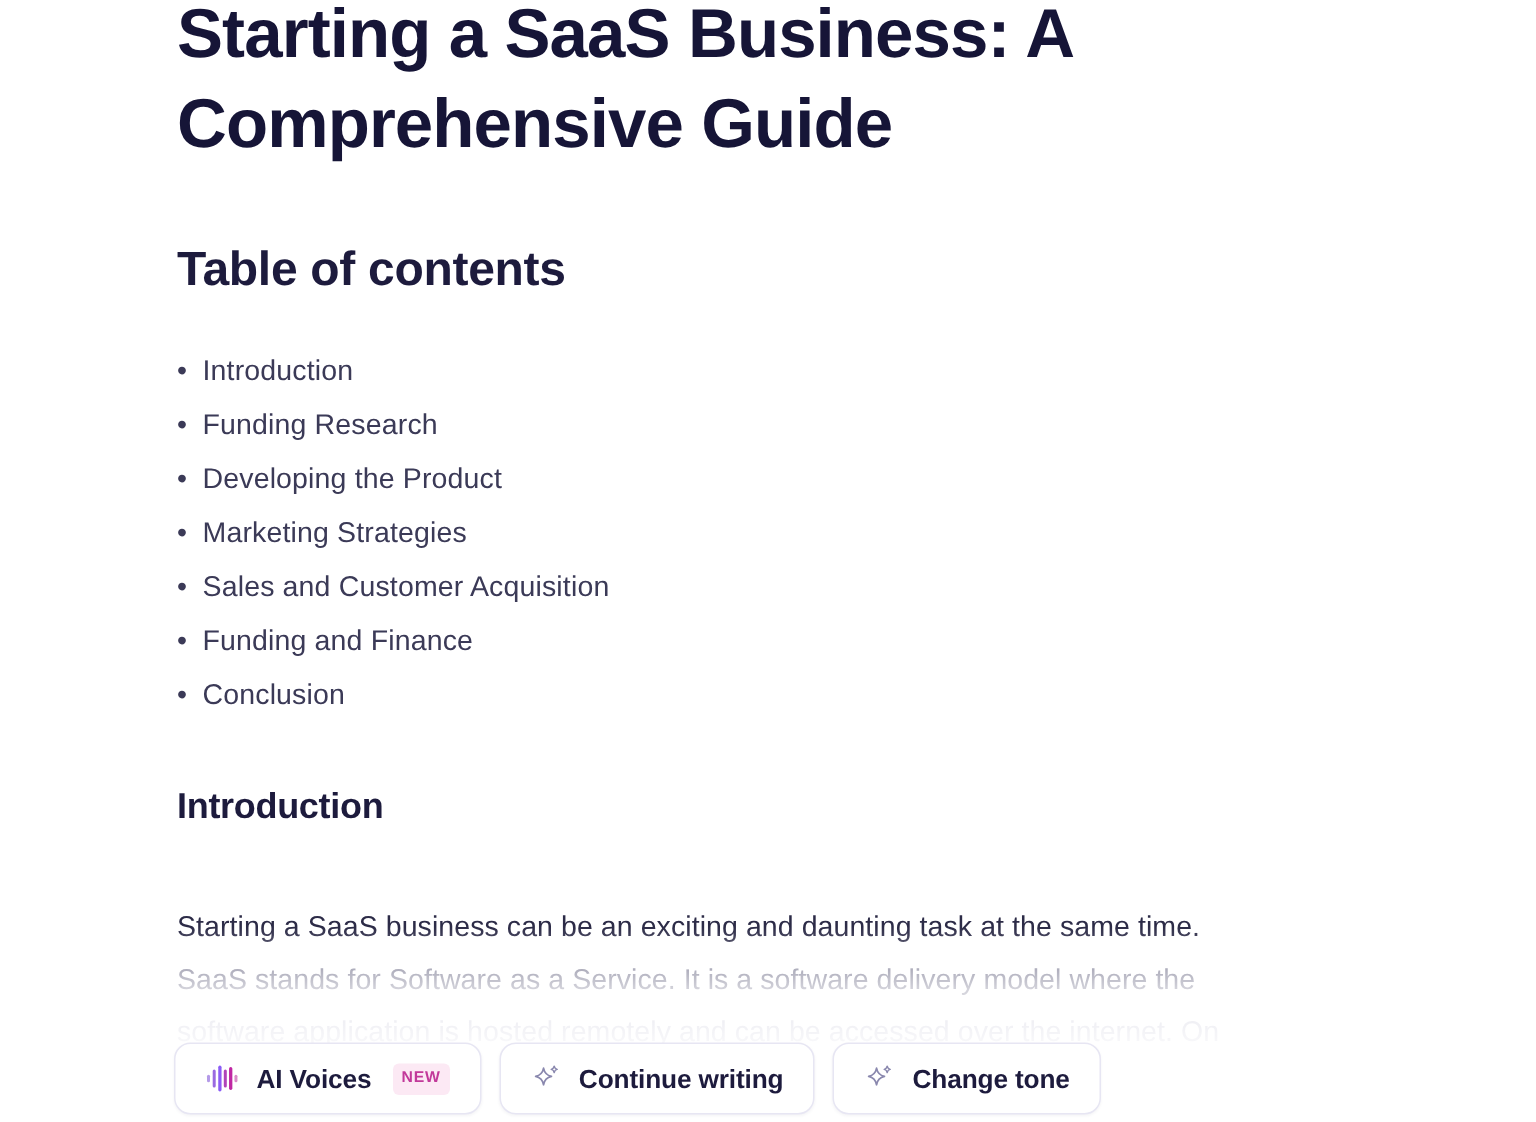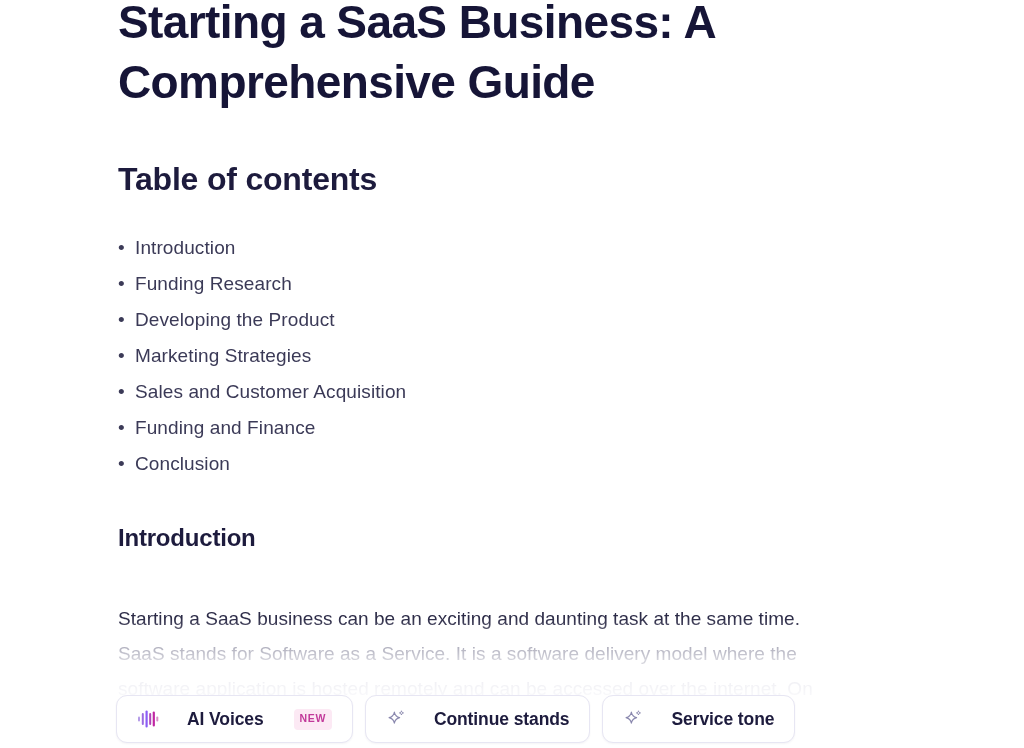--- a/index.html
+++ b/index.html
@@ -119,21 +119,21 @@
     bottom: 5px;
     display: flex;
     align-items: center;
     gap: 12px;
     z-index: 5;
   }
 
   .tool-btn {
     display: flex;
     align-items: center;
-    gap: 28px;
+    gap: 12px;
     height: 48px;
     box-sizing: border-box;
     padding: 0 20px;
     background: #ffffff;
     border: 1px solid #e7e6f3;
     border-radius: 11px;
     box-shadow: 0 1px 2px rgba(35,32,80,0.05);
     cursor: pointer;
     white-space: nowrap;
   }
@@ -237,29 +237,29 @@
       <span class="badge-new">NEW</span>
     </button>
 
     <button class="tool-btn">
       <span class="icon icon-sparkle">
         <svg viewBox="0 0 22 22" width="20" height="20" aria-hidden="true">
           <path d="M9.2 3.4 C9.9 7.2 11.4 8.7 15.0 9.5 C11.4 10.3 9.9 11.8 9.2 15.6 C8.5 11.8 7.0 10.3 3.4 9.5 C7.0 8.7 8.5 7.2 9.2 3.4 Z" fill="none" stroke="#8a88ae" stroke-width="1.25" stroke-linejoin="round"></path>
           <path d="M17.0 2.0 C17.3 3.5 17.8 4.0 19.2 4.3 C17.8 4.6 17.3 5.1 17.0 6.6 C16.7 5.1 16.2 4.6 14.8 4.3 C16.2 4.0 16.7 3.5 17.0 2.0 Z" fill="none" stroke="#8a88ae" stroke-width="1.1" stroke-linejoin="round"></path>
         </svg>
       </span>
-      <span class="btn-label">Continue stands</span>
+      <span class="btn-label">Continue writing</span>
     </button>
 
     <button class="tool-btn">
       <span class="icon icon-sparkle">
         <svg viewBox="0 0 22 22" width="20" height="20" aria-hidden="true">
           <path d="M9.2 3.4 C9.9 7.2 11.4 8.7 15.0 9.5 C11.4 10.3 9.9 11.8 9.2 15.6 C8.5 11.8 7.0 10.3 3.4 9.5 C7.0 8.7 8.5 7.2 9.2 3.4 Z" fill="none" stroke="#8a88ae" stroke-width="1.25" stroke-linejoin="round"></path>
           <path d="M17.0 2.0 C17.3 3.5 17.8 4.0 19.2 4.3 C17.8 4.6 17.3 5.1 17.0 6.6 C16.7 5.1 16.2 4.6 14.8 4.3 C16.2 4.0 16.7 3.5 17.0 2.0 Z" fill="none" stroke="#8a88ae" stroke-width="1.1" stroke-linejoin="round"></path>
         </svg>
       </span>
-      <span class="btn-label">Service tone</span>
+      <span class="btn-label">Change tone</span>
     </button>
 
 
   </div>
 
 </div>
 
 </body></html>

